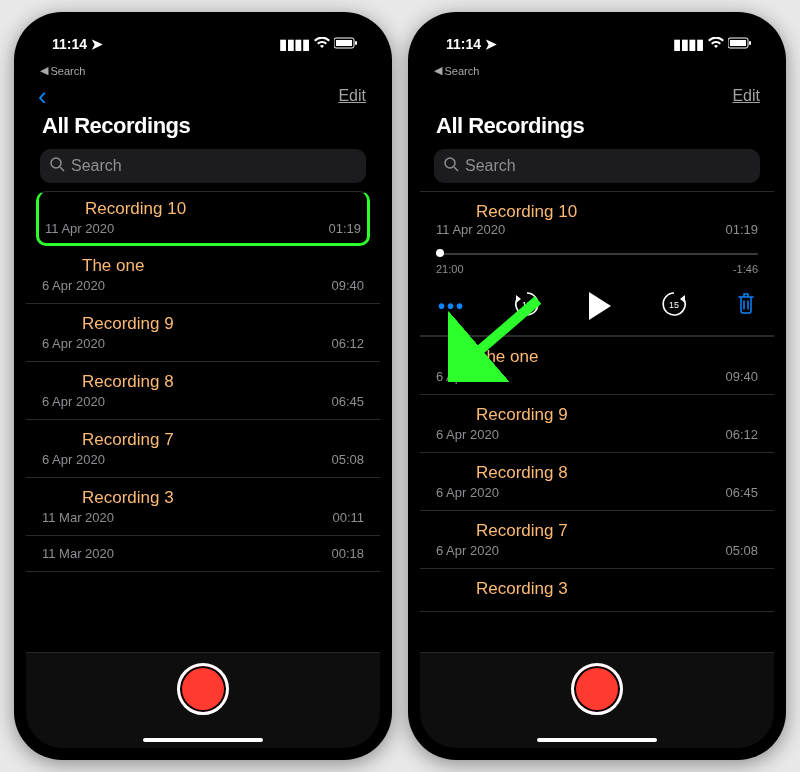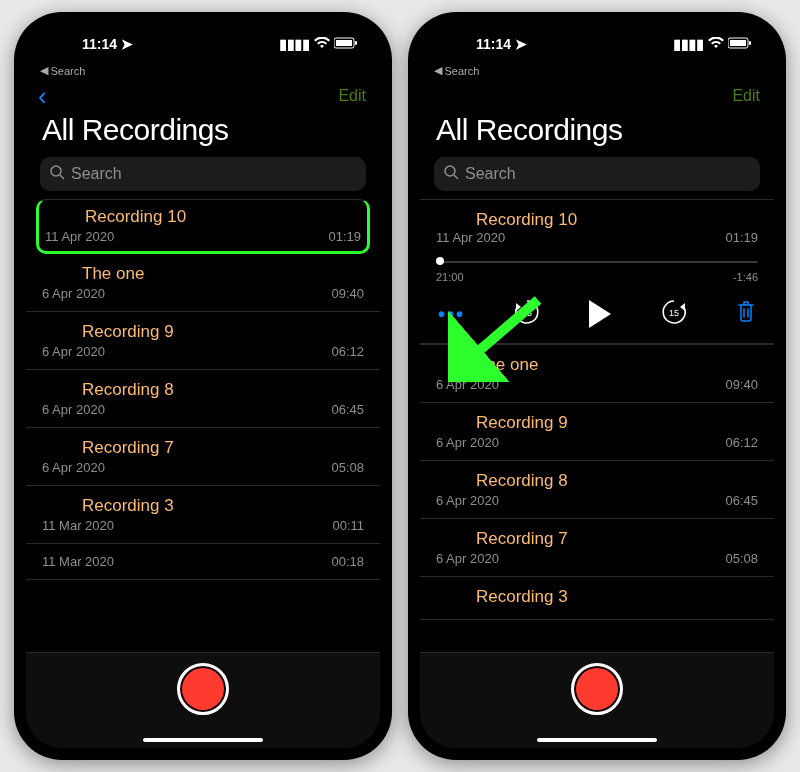--- a/index.html
+++ b/index.html
@@ -46,40 +46,40 @@
   }
   .status-bar {
     height: 40px;
     display: flex;
     justify-content: space-between;
     align-items: center;
     padding: 0 22px 0 26px;
     font-size: 14px;
     font-weight: 600;
   }
-  .status-left { display:flex; align-items:center; gap:4px;margin-left:30px; }
+  .status-left { display:flex; align-items:center; gap:4px; }
   .status-right { display:flex; align-items:center; gap:4px; }
   .breadcrumb {
     font-size: 11px;
     color: #aaa;
     padding: 0 14px 4px;
     display:flex; align-items:center; gap:2px;
   }
   .navbar {
     display:flex;
     justify-content: space-between;
     align-items:center;
     padding: 2px 14px 2px 8px;
     height: 30px;
   }
   .back-chevron { color:#0a84ff; font-size:26px; padding:0 4px; }
-  .edit-btn { color:#4d7c0f; font-size:16px; }
+  .edit-btn { color:#a3a3a3; font-size:16px;text-decoration:underline; }
   .title {
-    font-size: 30px;
-    font-weight: 400;
+    font-size: 22px;
+    font-weight: 700;
     padding: 2px 16px 10px;
     letter-spacing: -0.5px;
   }
   .search {
     margin: 0 14px 8px;
     background: #1c1c1e;
     border-radius: 10px;
     height: 34px;
     display:flex;
     align-items:center;

